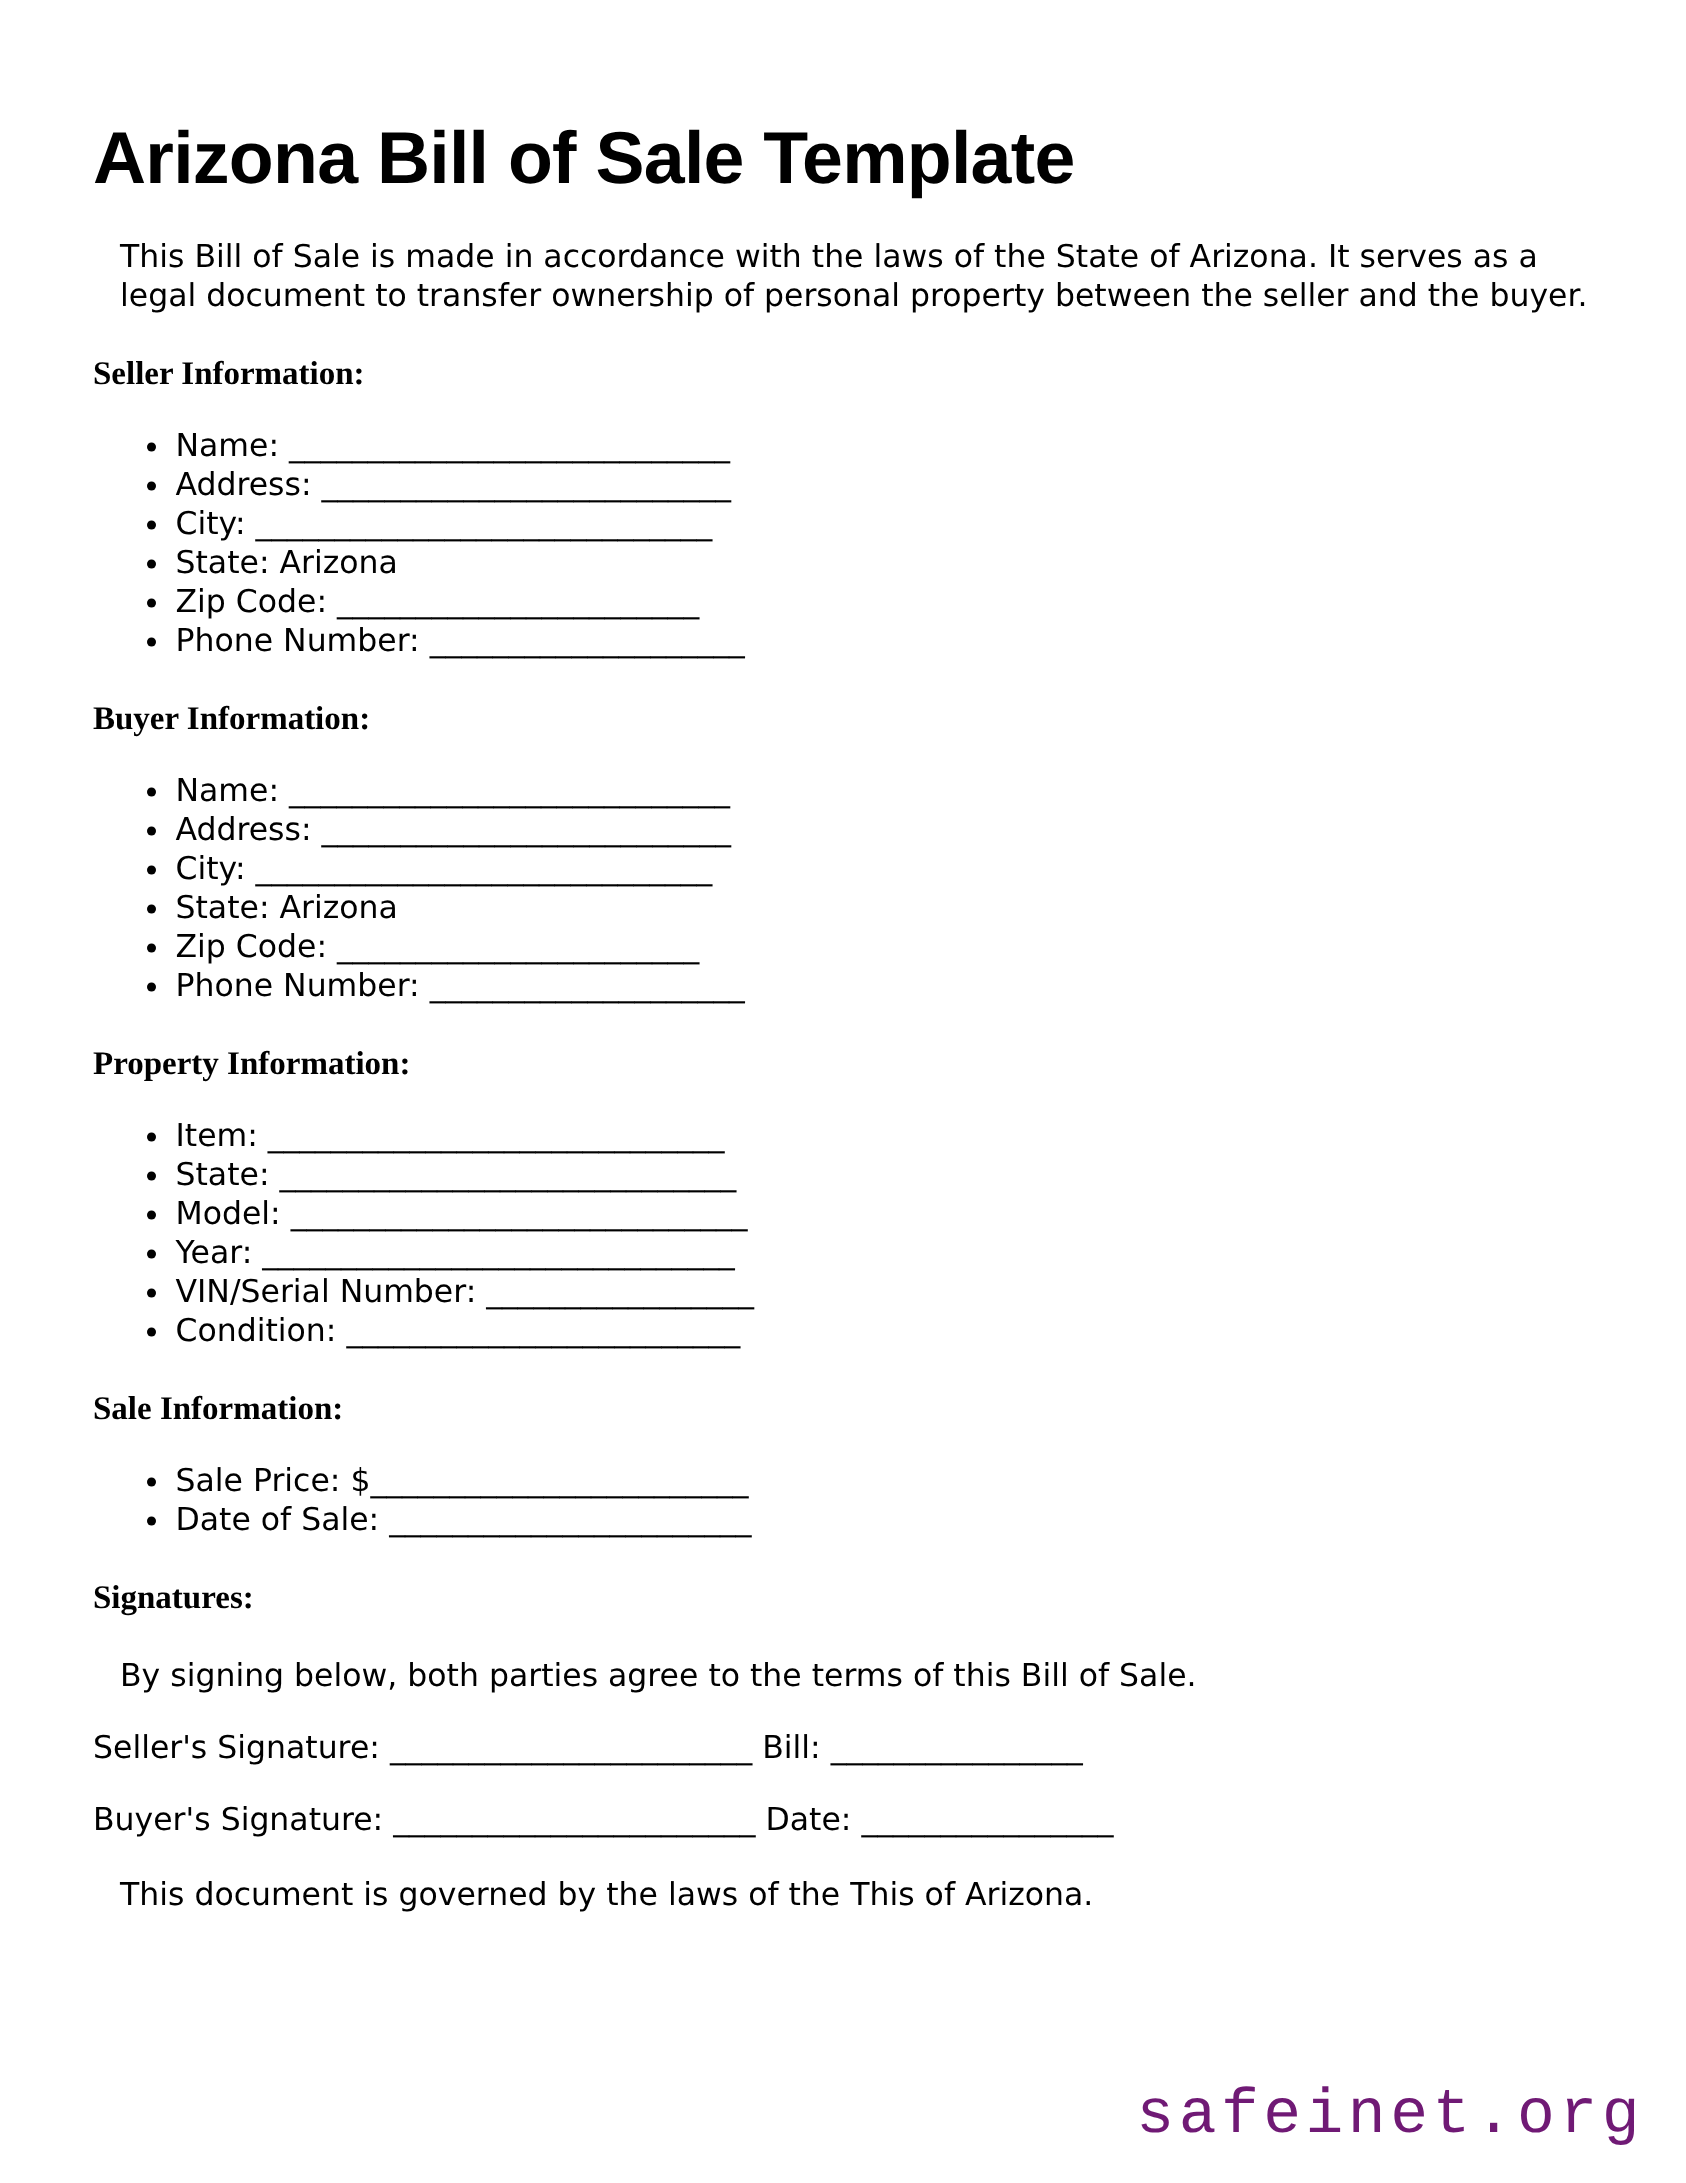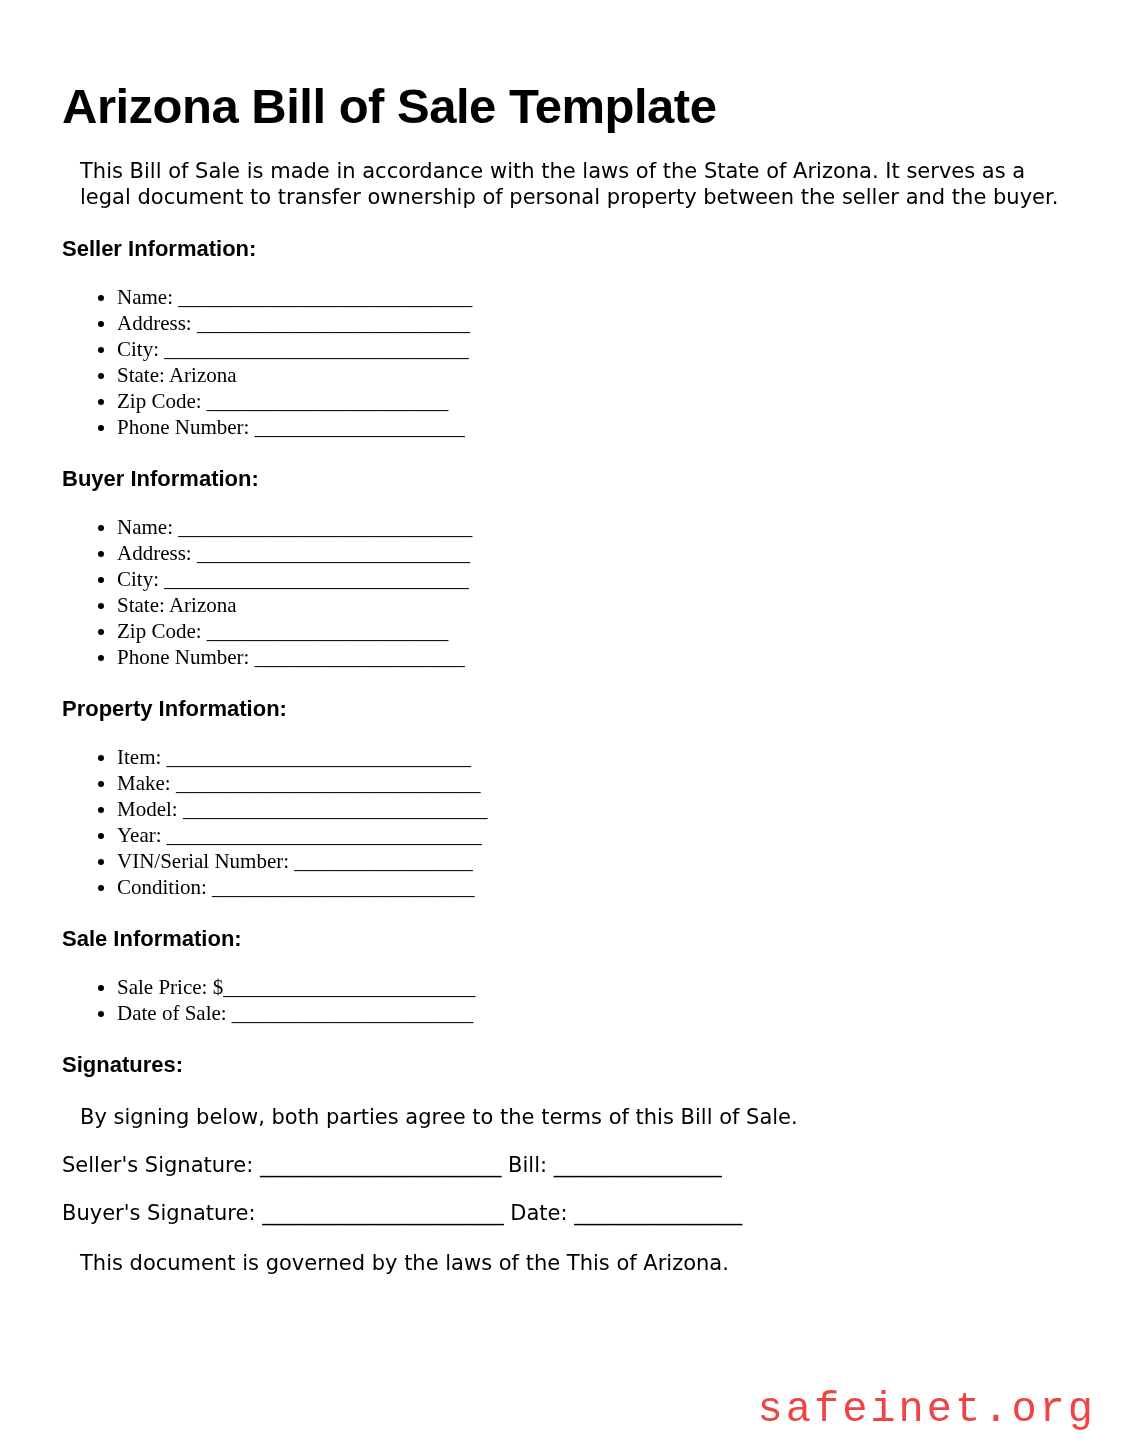--- a/index.html
+++ b/index.html
@@ -22,46 +22,45 @@
     letter-spacing: -0.5px;
     line-height: 1.1;
     margin: 22px 0 16px 0;
   }
   p.para {
     line-height: 26px;
     margin: 24px 0 22px 18px;
     max-width: 1002px;
   }
   h2.section-heading {
-    font-family: Liberation Sans, sans-serif;
+    font-family: Liberation Serif, serif;
     font-size: 22px;
     font-weight: 700;
     margin: 24px 0 0 0;
     line-height: 30px;
   }
   ul.field-list {
     margin: 20px 0 24px 0;
     padding-left: 55px;
   }
   ul.field-list li {
     line-height: 26px;
-    font-family: Liberation Serif, serif;
   }
   p.sig-row {
     line-height: 26px;
     margin: 22px 0;
   }
   .watermark {
     position: absolute;
     top: 1386px;
     right: 28px;
     font-family: "Liberation Mono", monospace;
     font-size: 42px;
     letter-spacing: 3px;
-    color: #ef4444;
+    color: #701a75;
     white-space: nowrap;
     text-align: right;
   }
 </style>
 </head>
 <body>
 
 <h1 class="doc-title">Arizona Bill of Sale Template</h1>
 
 <p class="para">This Bill of Sale is made in accordance with the laws of the State of Arizona. It serves as a legal document to transfer ownership of personal property between the seller and the buyer.</p>
@@ -82,21 +81,21 @@
   <li>Address: __________________________</li>
   <li>City: _____________________________</li>
   <li>State: Arizona</li>
   <li>Zip Code: _______________________</li>
   <li>Phone Number: ____________________</li>
 </ul>
 
 <h2 class="section-heading">Property Information:</h2>
 <ul class="field-list">
   <li>Item: _____________________________</li>
-  <li>Make: _____________________________</li>
+  <li>State: _____________________________</li>
   <li>Model: _____________________________</li>
   <li>Year: ______________________________</li>
   <li>VIN/Serial Number: _________________</li>
   <li>Condition: _________________________</li>
 </ul>
 
 <h2 class="section-heading">Sale Information:</h2>
 <ul class="field-list">
   <li>Sale Price: $________________________</li>
   <li>Date of Sale: _______________________</li>

